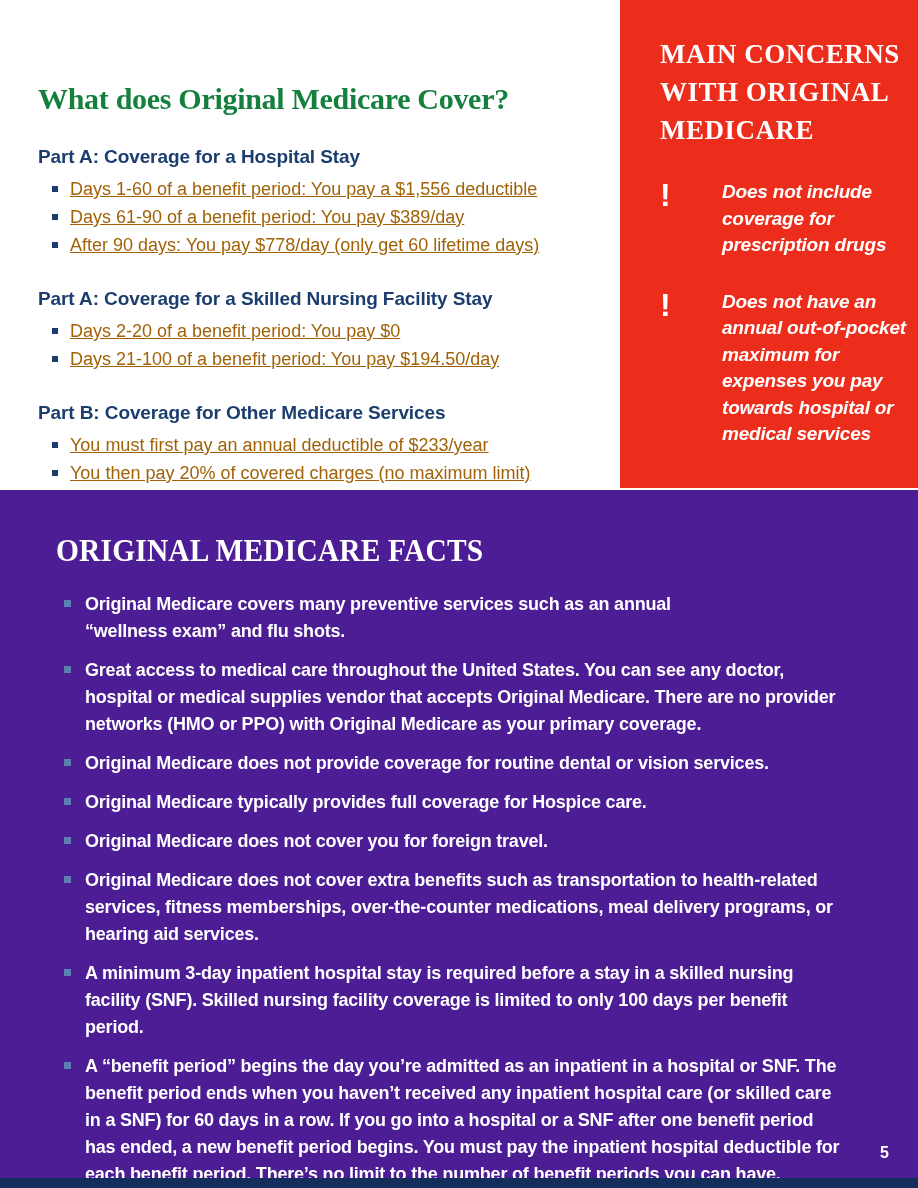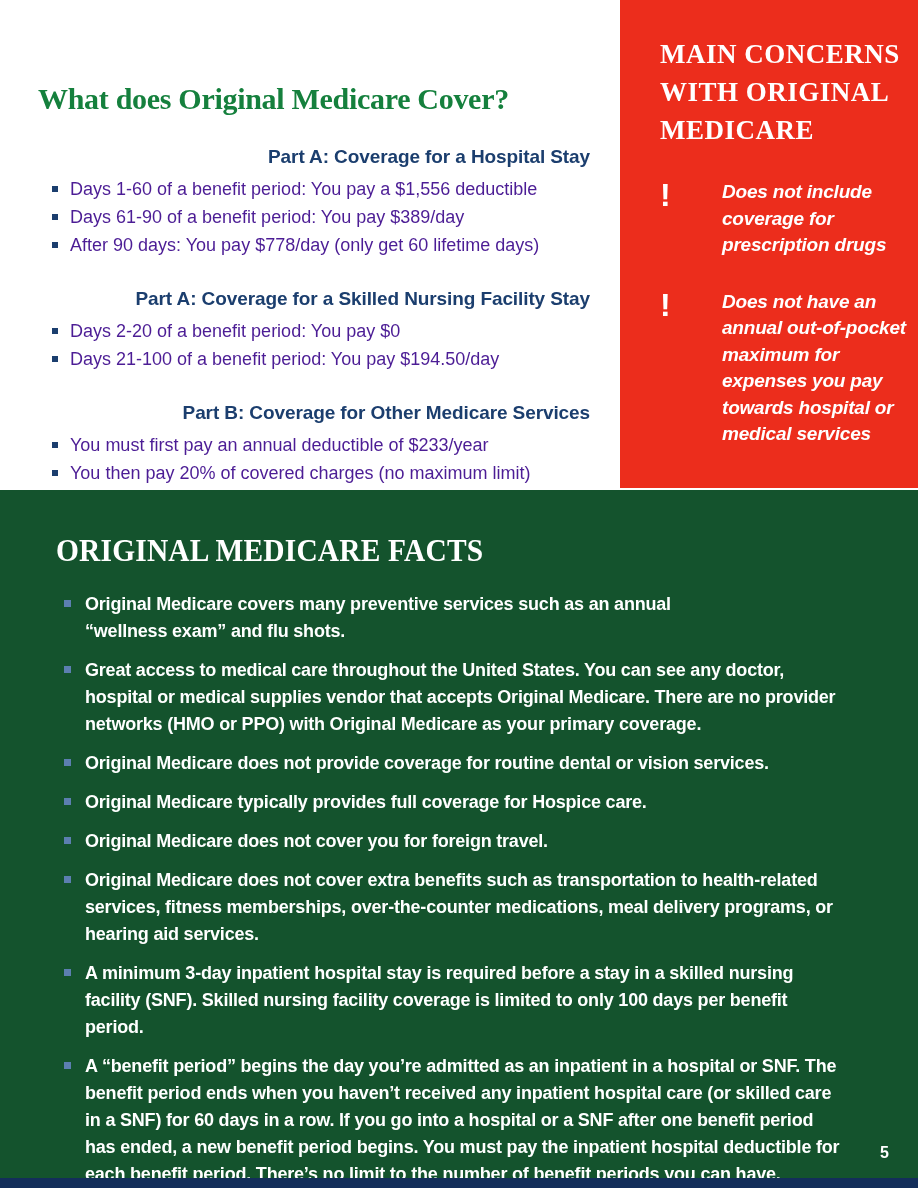--- a/index.html
+++ b/index.html
@@ -16,33 +16,34 @@
     position:absolute; left:38px; top:82px; width:552px;
   }
   .page-title {
     font-family:"Liberation Serif", serif;
     font-weight:bold;
     font-size:30px;
     color:#15803d;
     letter-spacing:-0.3px;
     margin-bottom:30px;
   }
-  .cov-section { margin-bottom:29px;text-align:right; }
+  .cov-section { margin-bottom:29px; }
   .cov-heading {
     color:#1B3E6E;
     font-size:19px;
     font-weight:bold;
     margin-bottom:7px;
     letter-spacing:-0.1px;
   }
   .cov-bullet {
     display:flex;
-    color:#4c1d95;
+    color:#a16207;
     font-size:18px;
     line-height:28px;
+    text-decoration:underline;
   }
   .sq-navy {
     width:6px; height:6px; background:#1B3E6E;
     flex:none; margin:11px 12px 0 14px;
   }
 
   
   .red-box {
     position:absolute; left:620px; top:0; width:325px; height:488px;
     background:#EC2D1C;
@@ -72,21 +73,21 @@
     font-weight:bold;
     font-size:19px;
     line-height:26.5px;
     letter-spacing:-0.2px;
     margin-left:28px;
   }
 
   
   .facts {
     position:absolute; left:0; top:490px; width:918px; height:698px;
-    background:#14532d;
+    background:#4c1d95;
     padding:42px 72px 0 56px;
   }
   .facts-title {
     color:#ffffff;
     font-family:"Liberation Serif", serif;
     font-weight:bold;
     font-size:32px;
     letter-spacing:0.2px;
     display:inline-block;
     transform:scaleX(0.92);

